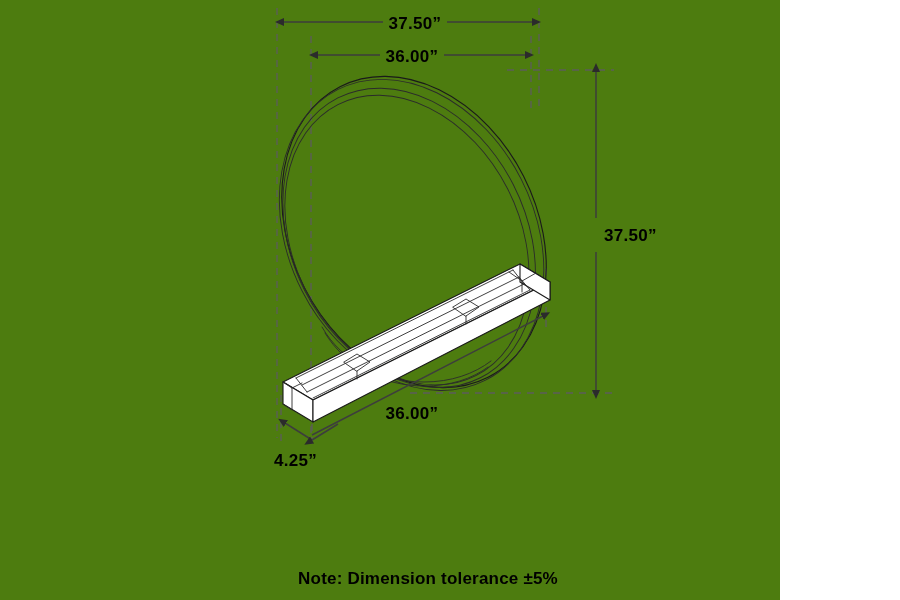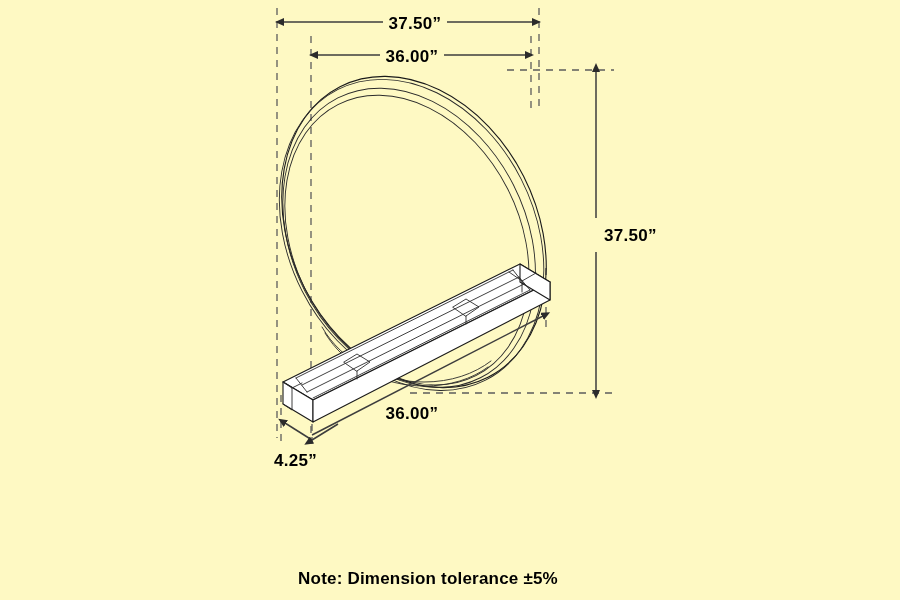--- a/index.html
+++ b/index.html
@@ -8,23 +8,23 @@
     background: #ffffff;
   }
   body {
     width: 900px;
     height: 600px;
     overflow: hidden;
     font-family: "Liberation Sans", sans-serif;
   }
   #drawing-root {
     position: relative;
-    width: 900px;
+    width: 780px;
     height: 600px;
-    background: #fef9c3;
+    background: #4d7c0f;
   }
   svg.tech-drawing {
     position: absolute;
     top: 0;
     left: 0;
     width: 900px;
     height: 600px;
     display: block;
   }
   .geom {

